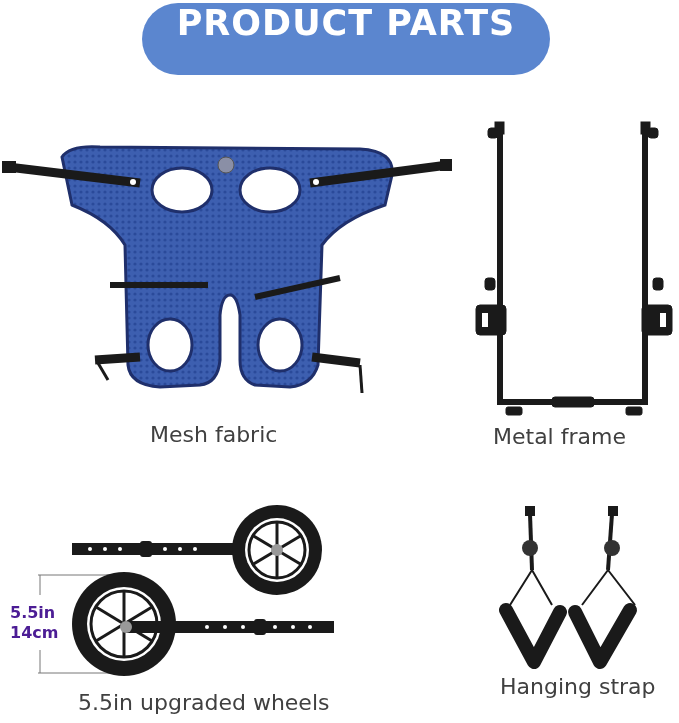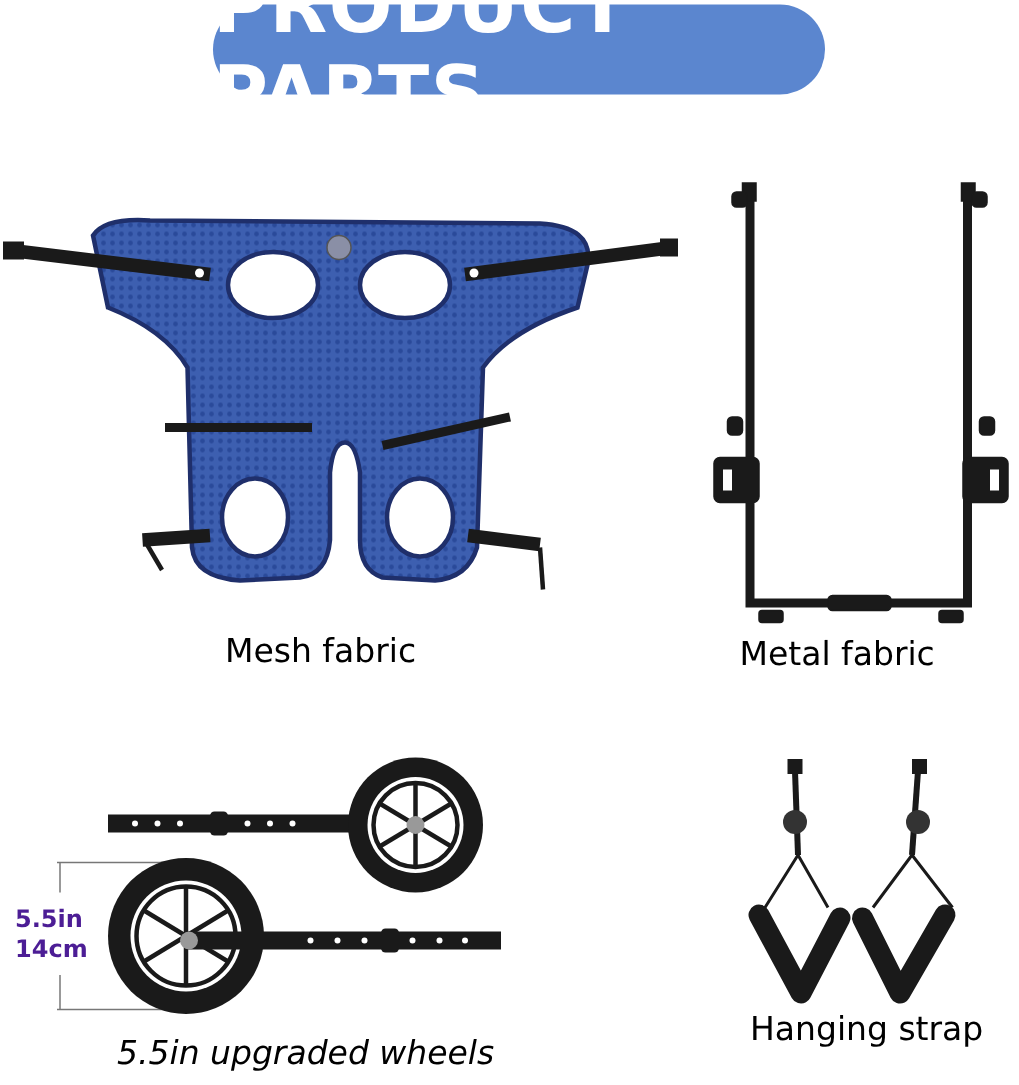--- a/index.html
+++ b/index.html
@@ -1,23 +1,23 @@
 <!DOCTYPE html>
 <html><head>
 <meta charset="utf-8">
 <style>
   html, body { margin: 0; padding: 0; background: #ffffff; }
   body { width: 679px; height: 723px; position: relative; overflow: hidden; font-family: "DejaVu Sans", sans-serif; }
   .banner {
-    position: absolute; left: 142px; top: 3px; width: 408px; height: 60px;
+    position: absolute; left: 142px; top: 3px; width: 408px; height: 72px;
     background: #5b86cf; border-radius: 36px;
-    display: flex; align-items: center; justify-content: center;
-    color: #ffffff; font-weight: bold; font-size: 50px; letter-spacing: 1px;
+    display: flex; align-items: flex-start; justify-content: center;
+    color: #ffffff; font-weight: bold; font-size: 35px; letter-spacing: 1px;
   }
-  .label { position: absolute; color: #000000; font-size: 22px; white-space: nowrap; }
+  .label { position: absolute; color: #404040; font-size: 22px; white-space: nowrap; }
   .dim-text { position: absolute; color: #4c1d95; font-size: 16px; font-weight: bold; line-height: 20px; text-align: left; }
   svg { position: absolute; }
 </style>
 </head>
 <body>
 
 <div class="banner">
   <span>PRODUCT PARTS</span>
 </div>
 
@@ -60,21 +60,21 @@
     <rect x="203" y="168" width="10" height="12" rx="3"></rect>
     <rect x="26" y="195" width="30" height="30" rx="4"></rect>
     <rect x="192" y="195" width="30" height="30" rx="4"></rect>
     <rect x="32" y="203" width="6" height="14" fill="#fff" stroke="none"></rect>
     <rect x="210" y="203" width="6" height="14" fill="#fff" stroke="none"></rect>
     <rect x="102" y="287" width="42" height="10" rx="3"></rect>
     <rect x="56" y="297" width="16" height="8" rx="2"></rect>
     <rect x="176" y="297" width="16" height="8" rx="2"></rect>
   </g>
 </svg>
-<div class="label" style="left:493px;top:424px;">Metal fabric</div>
+<div class="label" style="left:493px;top:424px;">Metal frame</div>
 
 <svg width="340" height="200" style="left:0;top:495px;" viewBox="0 0 340 200">
   <g stroke="#777" stroke-width="1">
     <line x1="38" y1="80" x2="130" y2="80"></line>
     <line x1="38" y1="178" x2="130" y2="178"></line>
     <line x1="40" y1="80" x2="40" y2="100"></line>
     <line x1="40" y1="155" x2="40" y2="178"></line>
   </g>
   <rect x="72" y="48" width="210" height="12" fill="#1a1a1a"></rect>
   <circle cx="277" cy="55" r="45" fill="#1a1a1a"></circle>
@@ -110,21 +110,21 @@
       <circle cx="293" cy="132" r="2"></circle>
       <circle cx="310" cy="132" r="2"></circle>
   </g>
   <rect x="140" y="46" width="12" height="16" rx="3" fill="#1a1a1a"></rect>
   <rect x="254" y="124" width="12" height="16" rx="3" fill="#1a1a1a"></rect>
 </svg>
 <div class="dim-text" style="left:10px;top:603px;">
   <div>5.5in</div>
   <div>14cm</div>
 </div>
-<div class="label" style="left:78px;top:690px;font-style:italic;">5.5in upgraded wheels</div>
+<div class="label" style="left:78px;top:690px;">5.5in upgraded wheels</div>
 
 <svg width="239" height="180" style="left:440px;top:500px;" viewBox="0 0 239 180">
   <g stroke="#1a1a1a" fill="none">
     <path d="M90,14 L92,70" stroke-width="4"></path>
     <path d="M172,14 L168,70" stroke-width="4"></path>
     <path d="M92,70 L70,105 M92,70 L112,105" stroke-width="2"></path>
     <path d="M168,70 L142,105 M168,70 L195,105" stroke-width="2"></path>
     <path d="M66,110 L94,162 L120,112" stroke-width="14" stroke-linecap="round" stroke-linejoin="round"></path>
     <path d="M135,112 L160,162 L190,110" stroke-width="14" stroke-linecap="round" stroke-linejoin="round"></path>
   </g>

